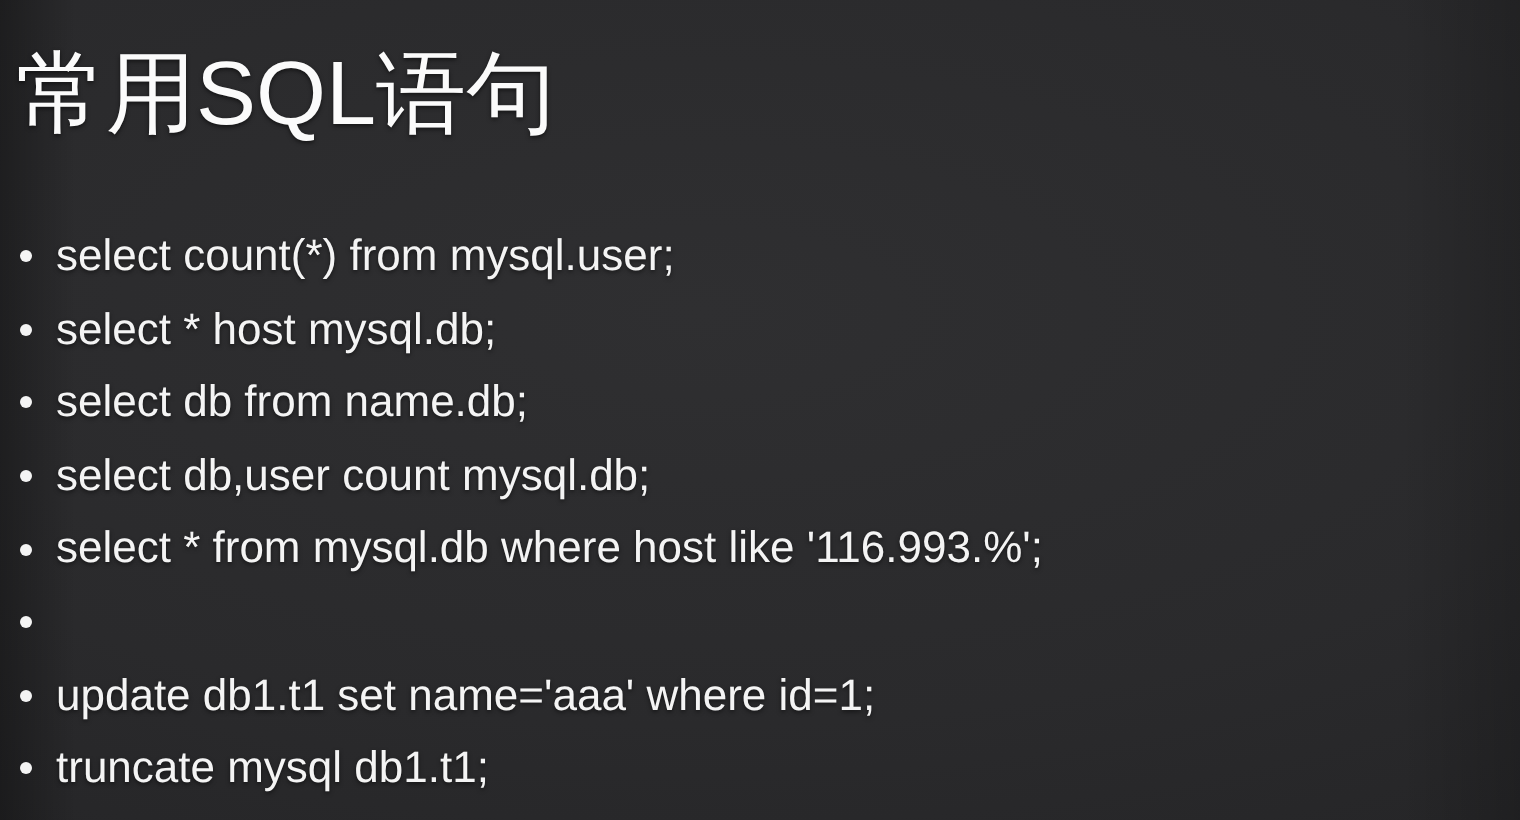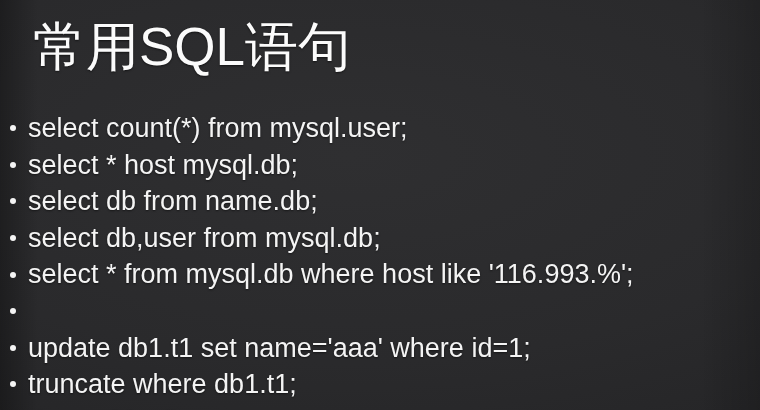--- a/index.html
+++ b/index.html
@@ -30,46 +30,45 @@
     background:
       linear-gradient(to right, rgba(0,0,0,0.30) 0px, rgba(0,0,0,0.0) 38px,
                       rgba(0,0,0,0.0) 700px, rgba(0,0,0,0.18) 760px);
   }
 
   
   .slide-title {
     position: absolute;
     left: 8px;
     top: 12px;
-    font-size: 53px;
+    font-size: 45px;
     line-height: 70px;
     font-weight: 400;
     letter-spacing: 0px;
     color: #fbfbfb;
     white-space: nowrap;
     text-shadow: 0 1px 2px rgba(0,0,0,0.55);
-    margin-left: 25px;
   }
 
   
   .bullet-list {
     position: absolute;
     left: 6px;
     top: 110px;
     right: 0;
     margin: 0;
     padding: 0;
     list-style: none;
   }
 
   .bullet-item {
     position: relative;
     height: 36.6px;
     padding-left: 22px;
-    font-size: 27px;
+    font-size: 22px;
     line-height: 36.6px;
     font-weight: 400;
     color: #f4f4f4;
     white-space: nowrap;
     text-shadow: 0 1px 2px rgba(0,0,0,0.5);
   }
 
   .bullet-item .bullet-marker {
     position: absolute;
     left: 4px;
@@ -100,36 +99,36 @@
     <li class="bullet-item">
       <span class="bullet-marker"></span>
       <span class="bullet-text">select * host mysql.db;</span>
     </li>
     <li class="bullet-item">
       <span class="bullet-marker"></span>
       <span class="bullet-text">select db from name.db;</span>
     </li>
     <li class="bullet-item">
       <span class="bullet-marker"></span>
-      <span class="bullet-text">select db,user from mysql.db;</span>
+      <span class="bullet-text">select db,user count mysql.db;</span>
     </li>
     <li class="bullet-item">
       <span class="bullet-marker"></span>
       <span class="bullet-text">select * from mysql.db where host like '116.993.%';</span>
     </li>
     <li class="bullet-item">
       <span class="bullet-marker"></span>
     </li>
     <li class="bullet-item">
       <span class="bullet-marker"></span>
       <span class="bullet-text">update db1.t1 set name='aaa' where id=1;</span>
     </li>
     <li class="bullet-item">
       <span class="bullet-marker"></span>
-      <span class="bullet-text">truncate where db1.t1;</span>
+      <span class="bullet-text">truncate mysql db1.t1;</span>
     </li>
     <li class="bullet-item is-clipped">
       
       <span class="bullet-text">drop table db1.t1;</span>
     </li>
   </ul>
 
 </div>
 
 </body></html>

